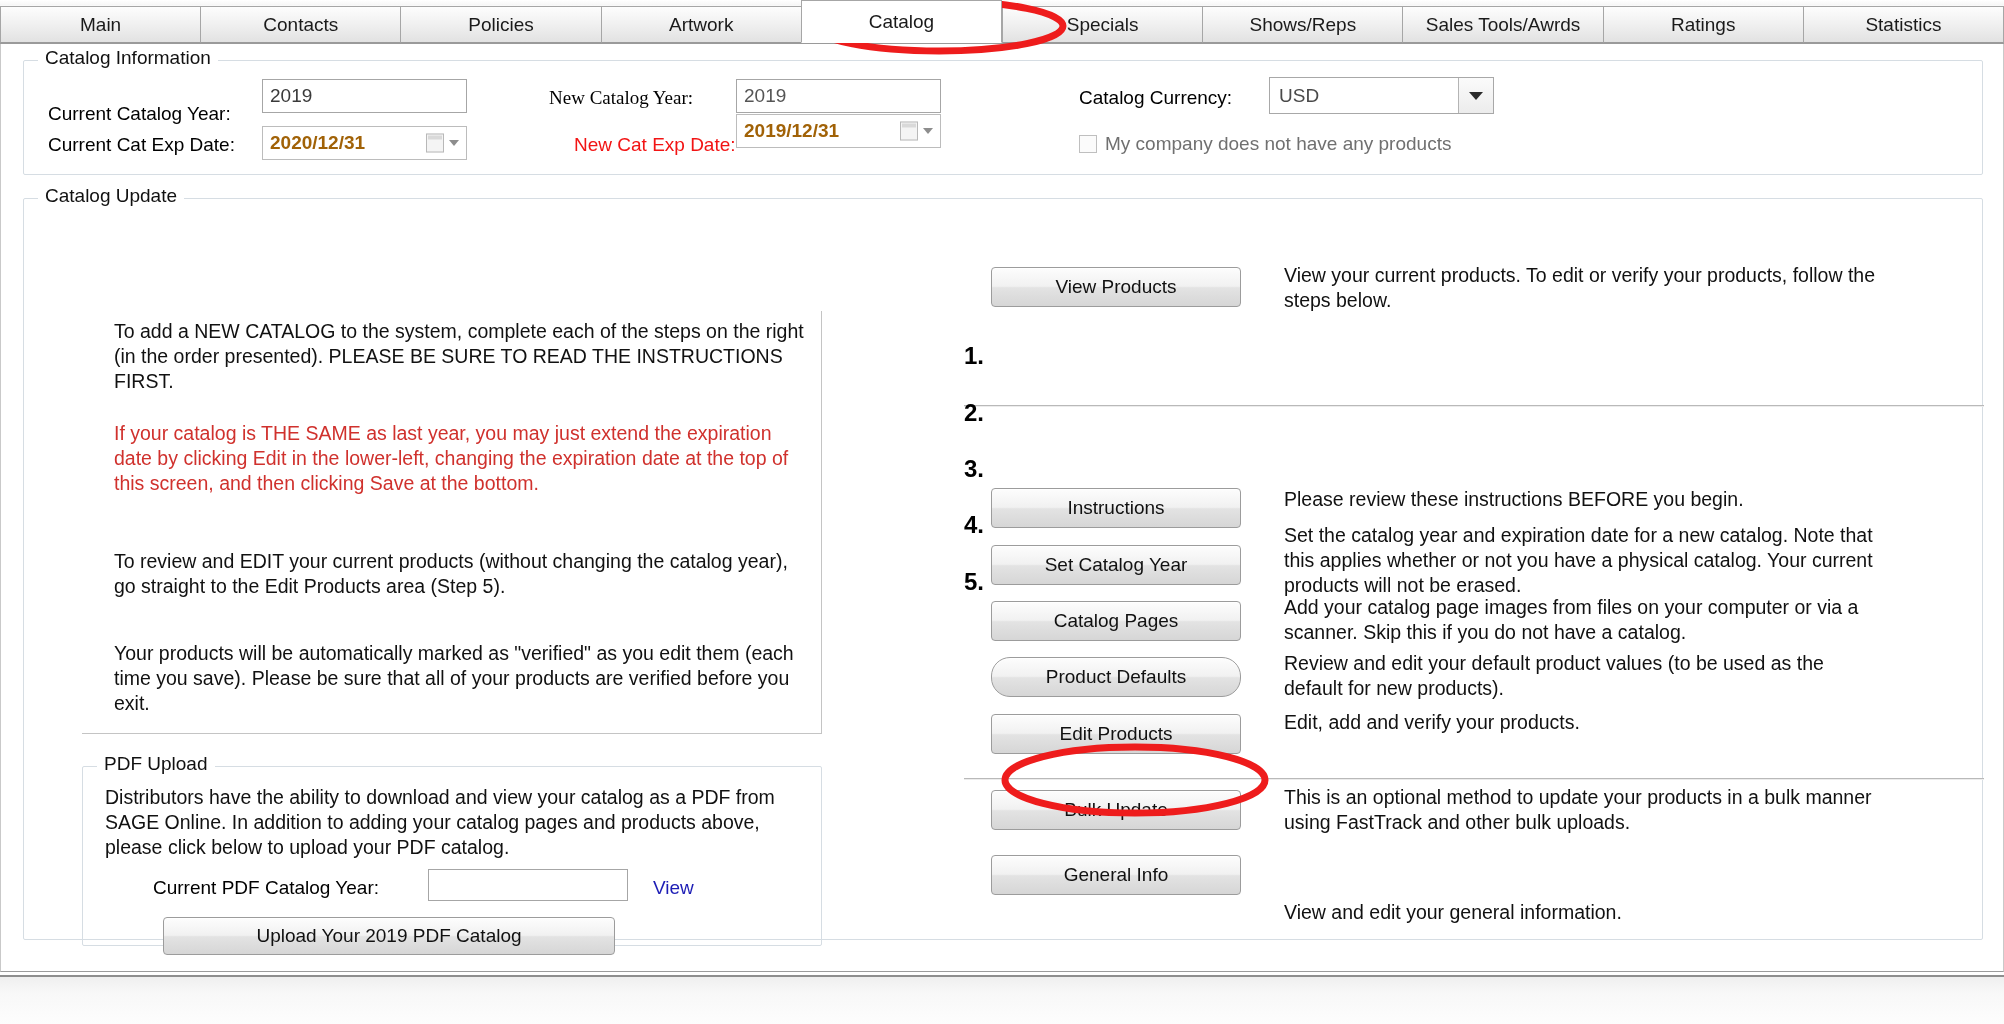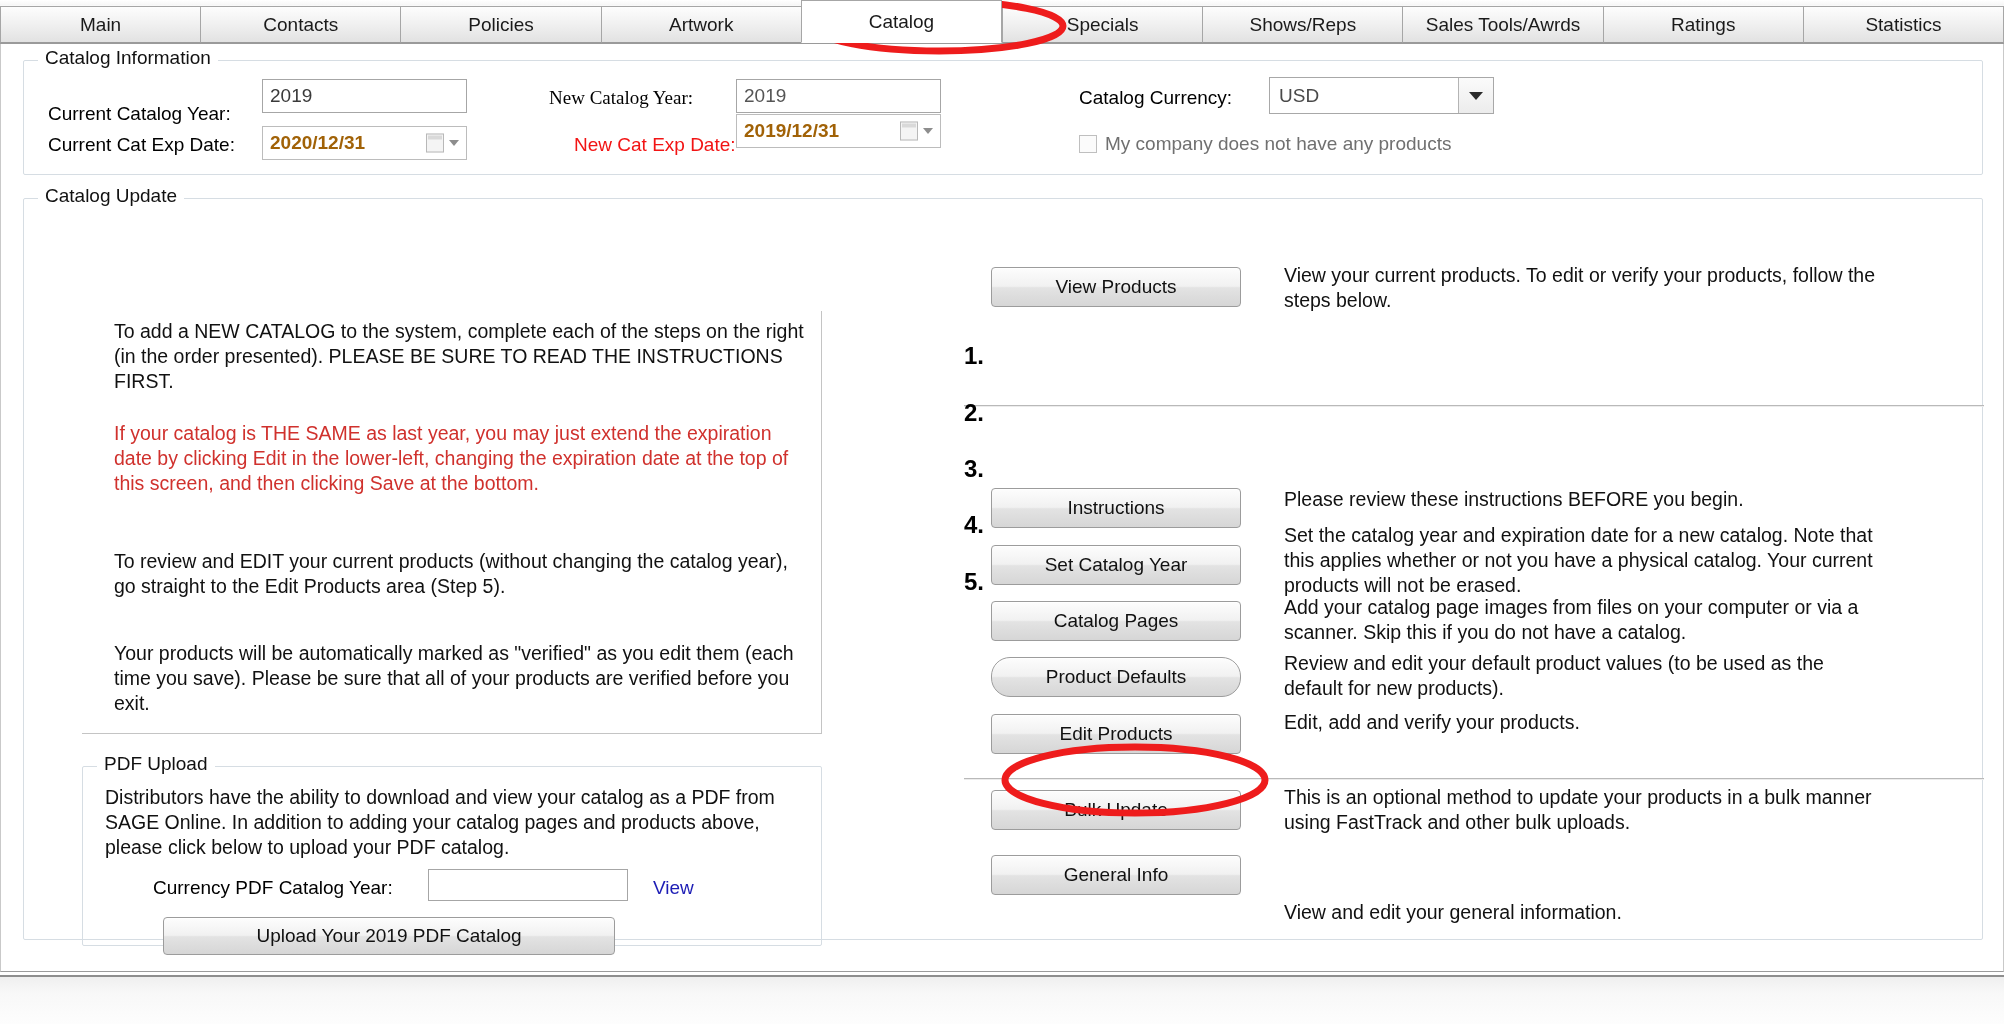--- a/index.html
+++ b/index.html
@@ -293,21 +293,21 @@
     <div id="instrpanel">
       <div class="ipara" style="top:8px;">To add a NEW CATALOG to the system, complete each of the steps on the right (in the order presented).  PLEASE BE SURE TO READ THE INSTRUCTIONS FIRST.</div>
       <div class="ipara red" style="top:110px;">If your catalog is THE SAME as last year, you may just extend the expiration date by clicking Edit in the lower-left, changing the expiration date at the top of this screen, and then clicking Save at the bottom.</div>
       <div class="ipara" style="top:238px;">To review and EDIT your current products (without changing the catalog year), go straight to the Edit Products area (Step 5).</div>
       <div class="ipara" style="top:330px;">Your products will be automatically marked as "verified" as you edit them (each time you save).  Please be sure that all of your products are verified before you exit.</div>
     </div>
 
     <div class="group" id="grp-pdf">
       <span class="glabel">PDF Upload</span>
       <div id="pdftext">Distributors have the ability to download and view your catalog as a PDF from SAGE Online.  In addition to adding your catalog pages and products above, please click below to upload your PDF catalog.</div>
-      <span class="lbl" id="pdfyearlbl">Currency PDF Catalog Year:</span>
+      <span class="lbl" id="pdfyearlbl">Current PDF Catalog Year:</span>
       <div class="tbox" id="pdfyearbox">
           <span></span>
         </div>
       <span id="pdfviewlink">View</span>
       <div class="btn" id="uploadbtn">
           <span>Upload Your 2019 PDF Catalog</span>
         </div>
     </div>
 
     <div id="steps">

